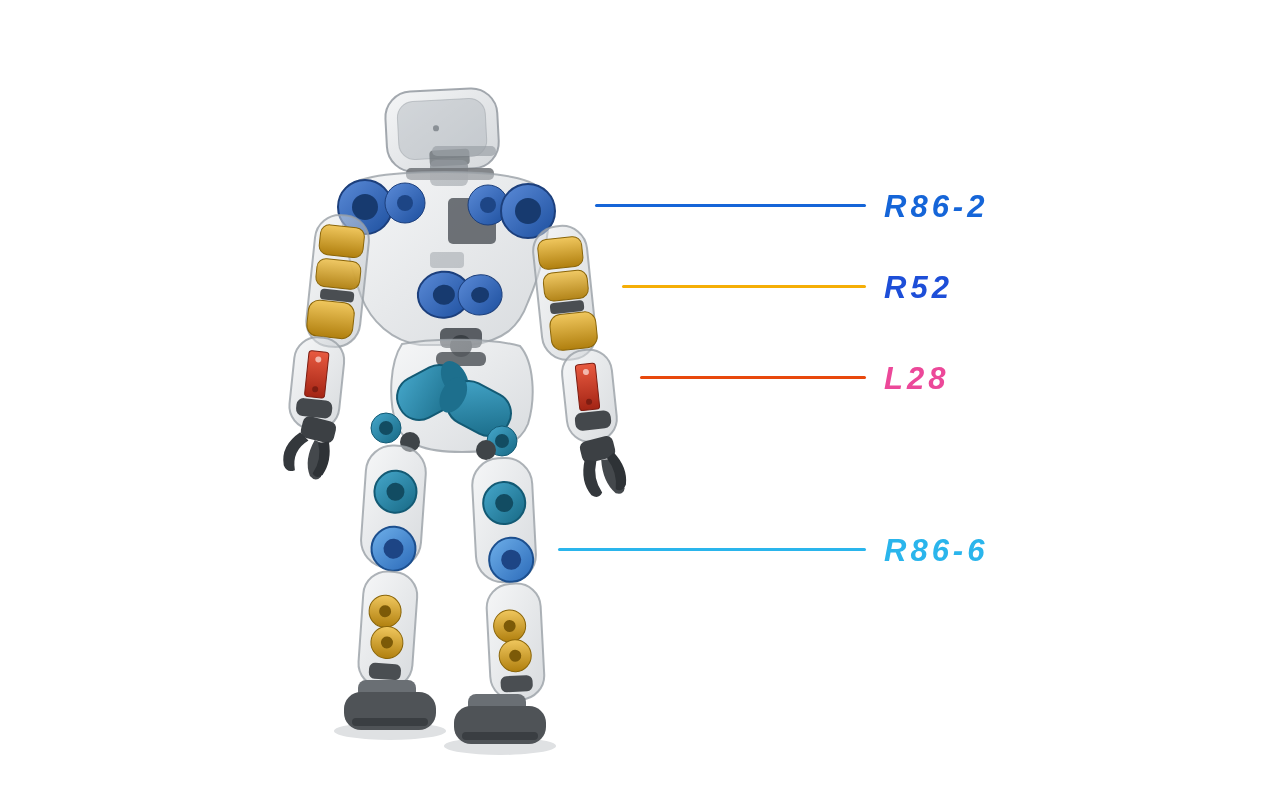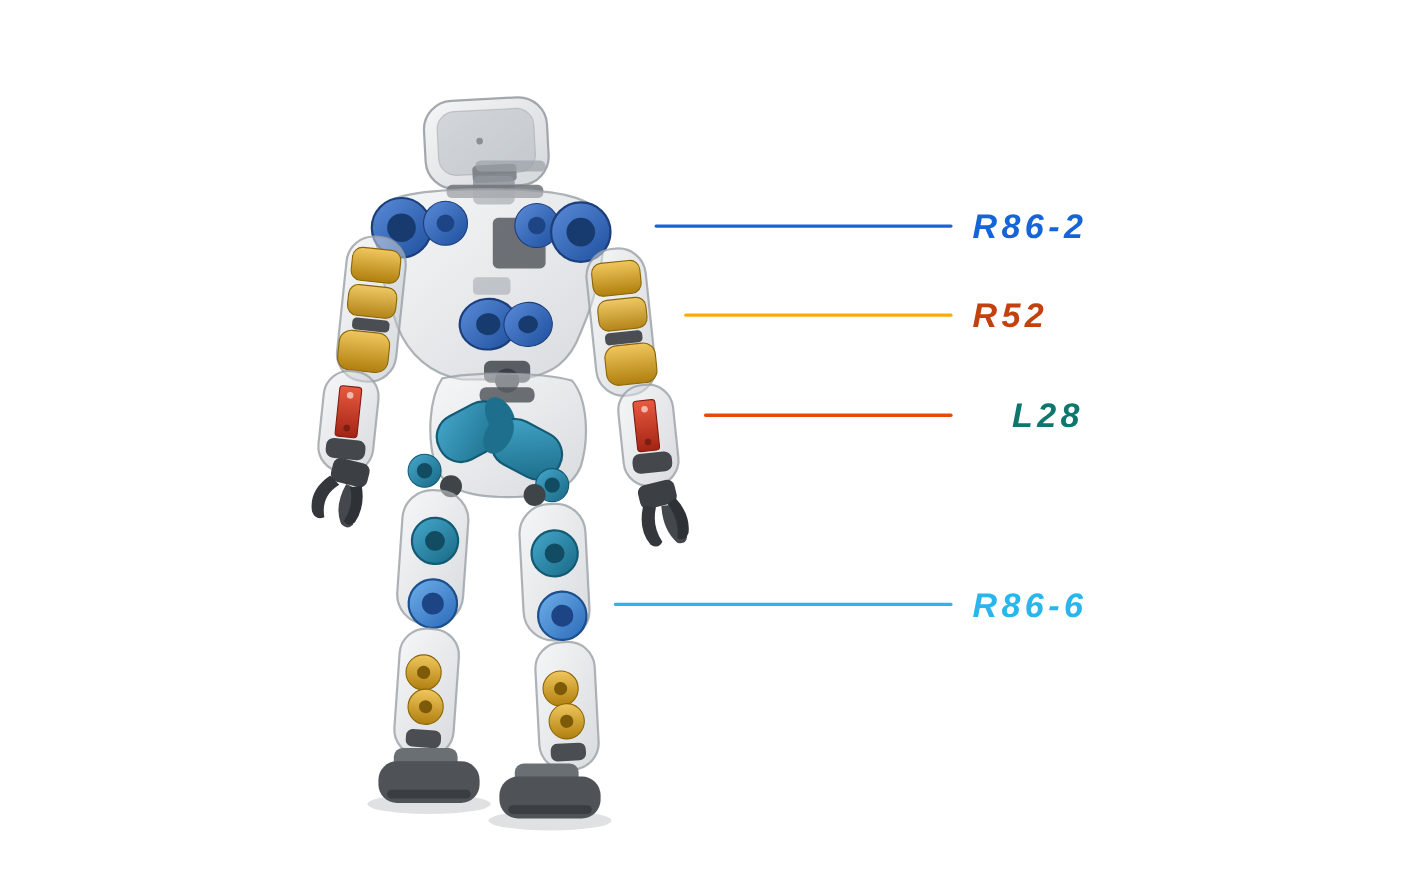--- a/index.html
+++ b/index.html
@@ -217,20 +217,20 @@
       <rect x="468" y="694" width="58" height="20" rx="8" fill="#6a6f74"></rect>
       <rect x="454" y="706" width="92" height="38" rx="17" fill="#4f5357"></rect>
       <rect x="462" y="732" width="76" height="8" rx="4" fill="#3a3e42"></rect>
     </g>
   </svg>
 
   <div>
       <div class="callout-line" style="left: 595px; top: 204px; width: 271px; background: rgb(21, 101, 216);"></div>
       <div class="callout-label" style="left: 884px; top: 206px; color: rgb(21, 101, 216);">R86-2</div>
       <div class="callout-line" style="left: 622px; top: 285px; width: 244px; background: rgb(245, 174, 6);"></div>
-      <div class="callout-label" style="left: 884px; top: 287px; color: #c2410c;">R52</div>
+      <div class="callout-label" style="left: 884px; top: 287px; color: #1d4ed8;">R52</div>
       <div class="callout-line" style="left: 640px; top: 376px; width: 226px; background: rgb(232, 72, 12);"></div>
-      <div class="callout-label" style="left: 920px; top: 378px; color: #0f766e;">L28</div>
+      <div class="callout-label" style="left: 884px; top: 378px; color: #ec4899;">L28</div>
       <div class="callout-line" style="left: 558px; top: 548px; width: 308px; background: rgb(42, 181, 236);"></div>
       <div class="callout-label" style="left: 884px; top: 550px; color: rgb(42, 181, 236);">R86-6</div>
     </div>
 
 </div>
 
 </body></html>

